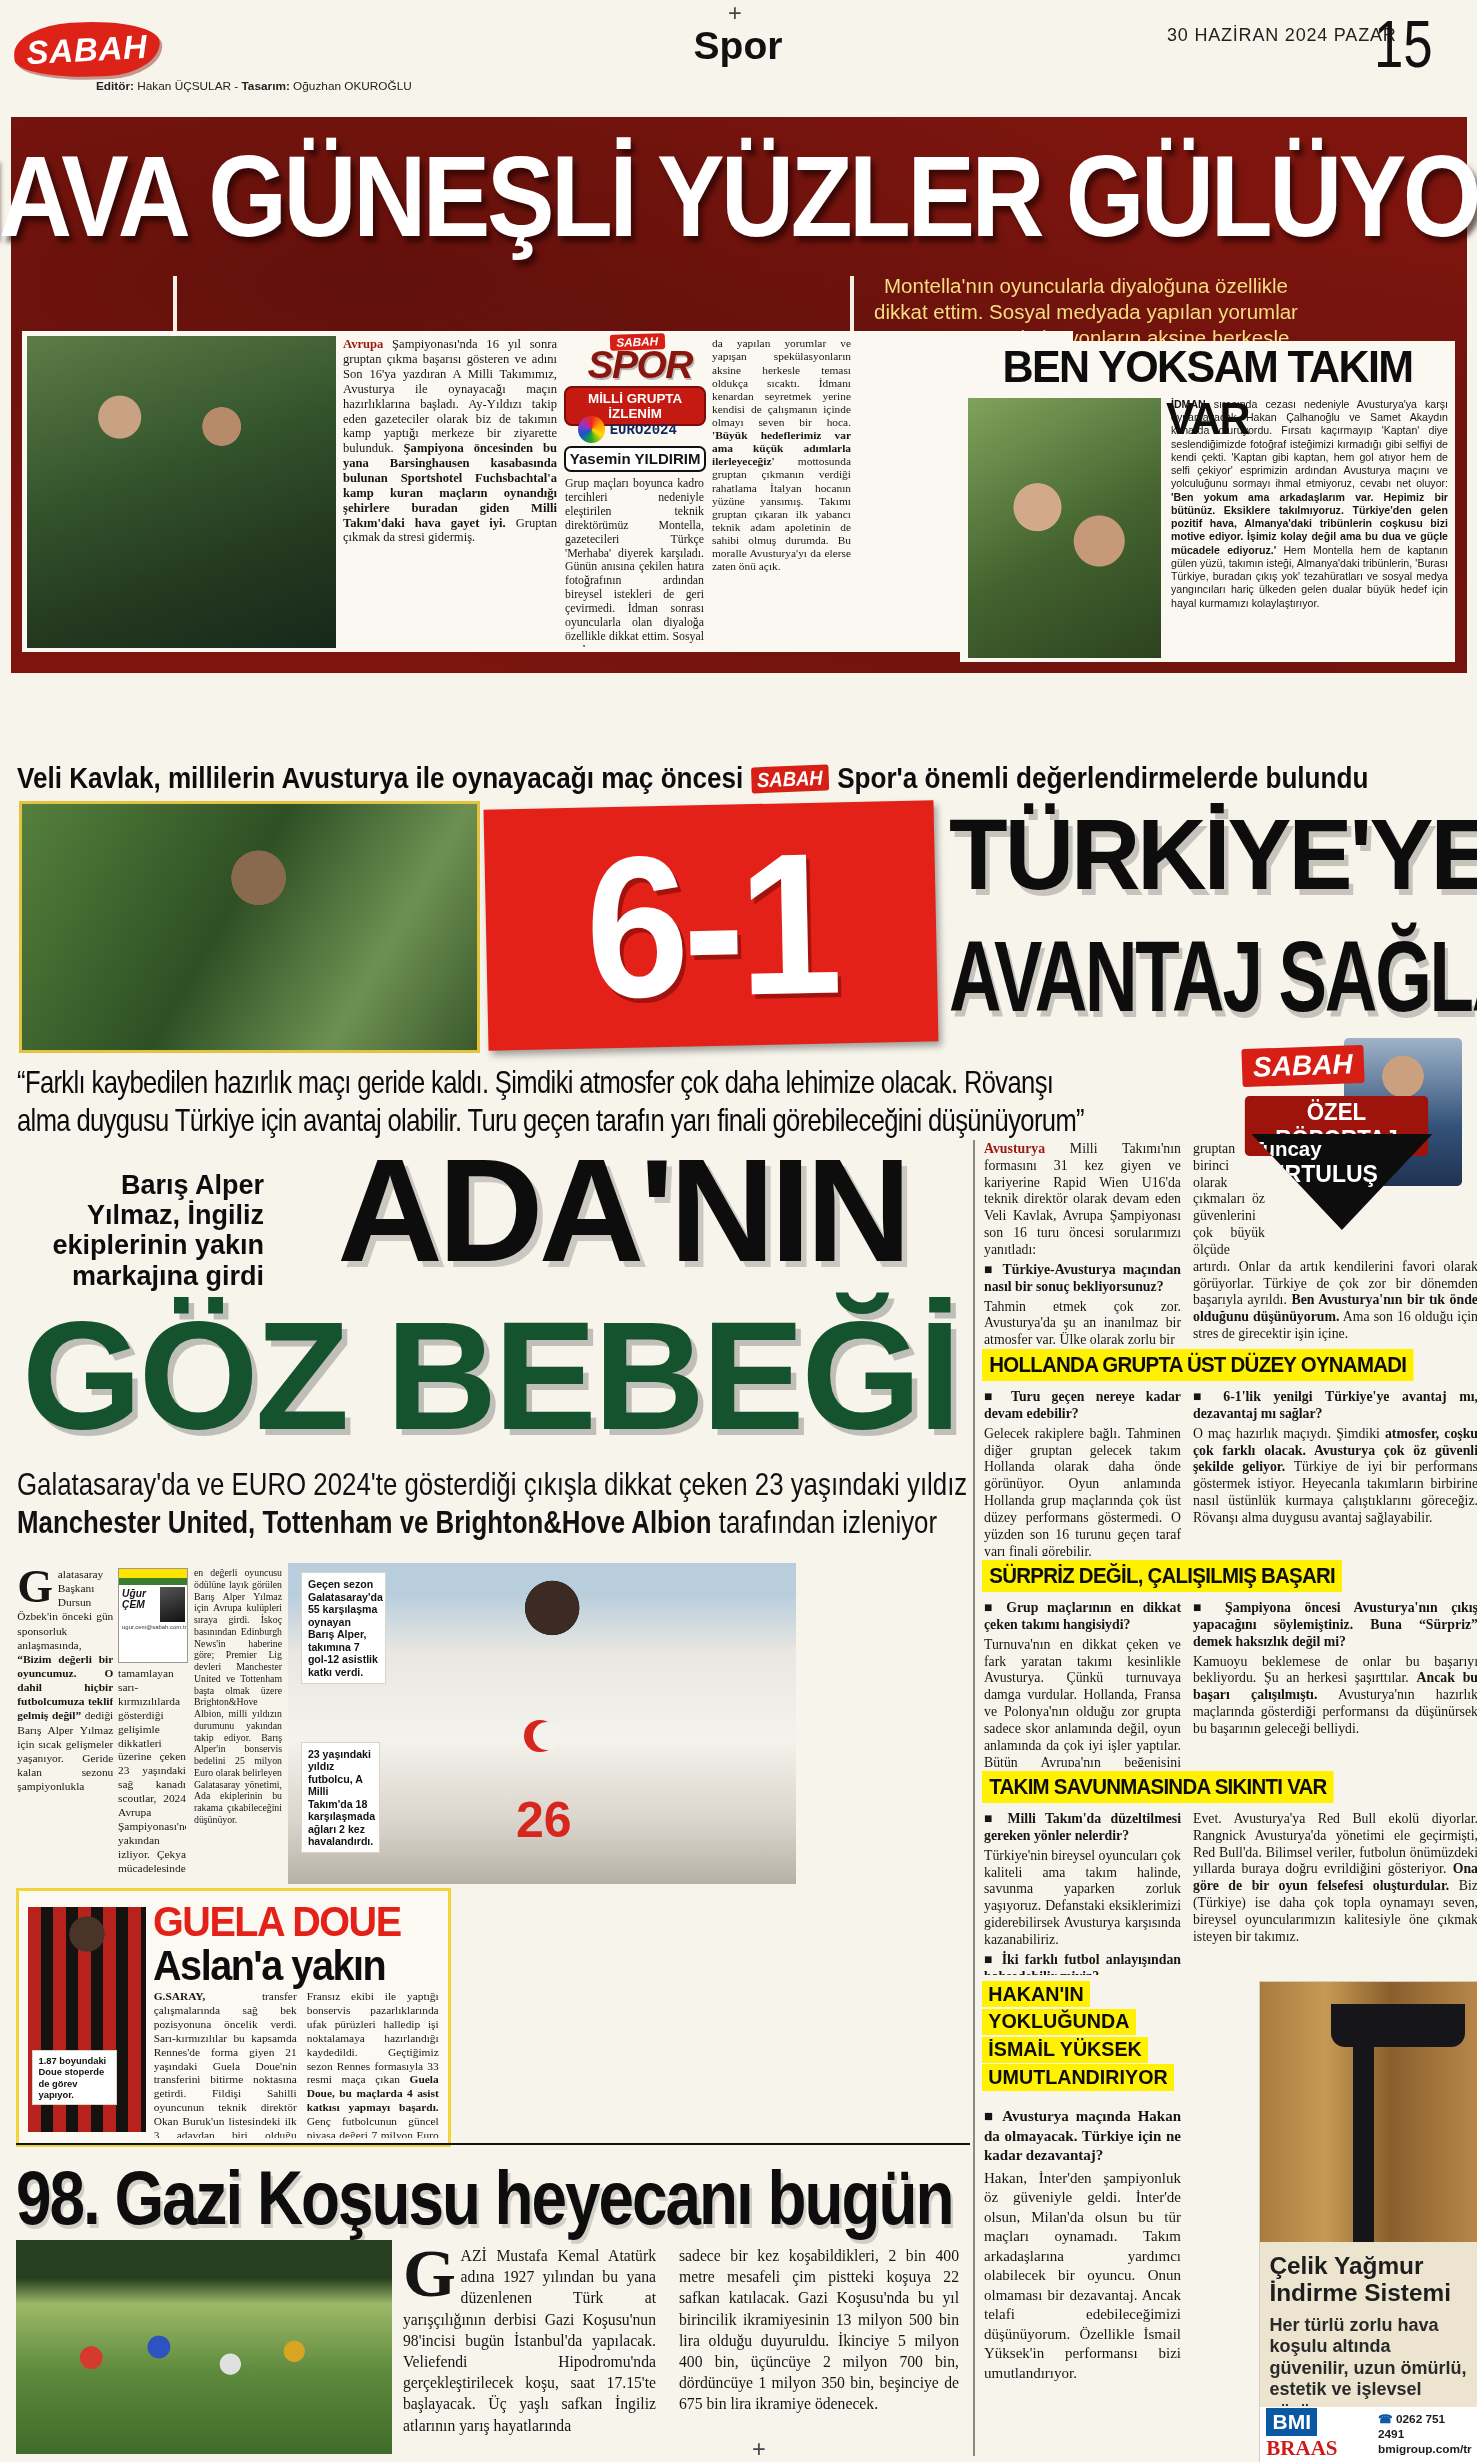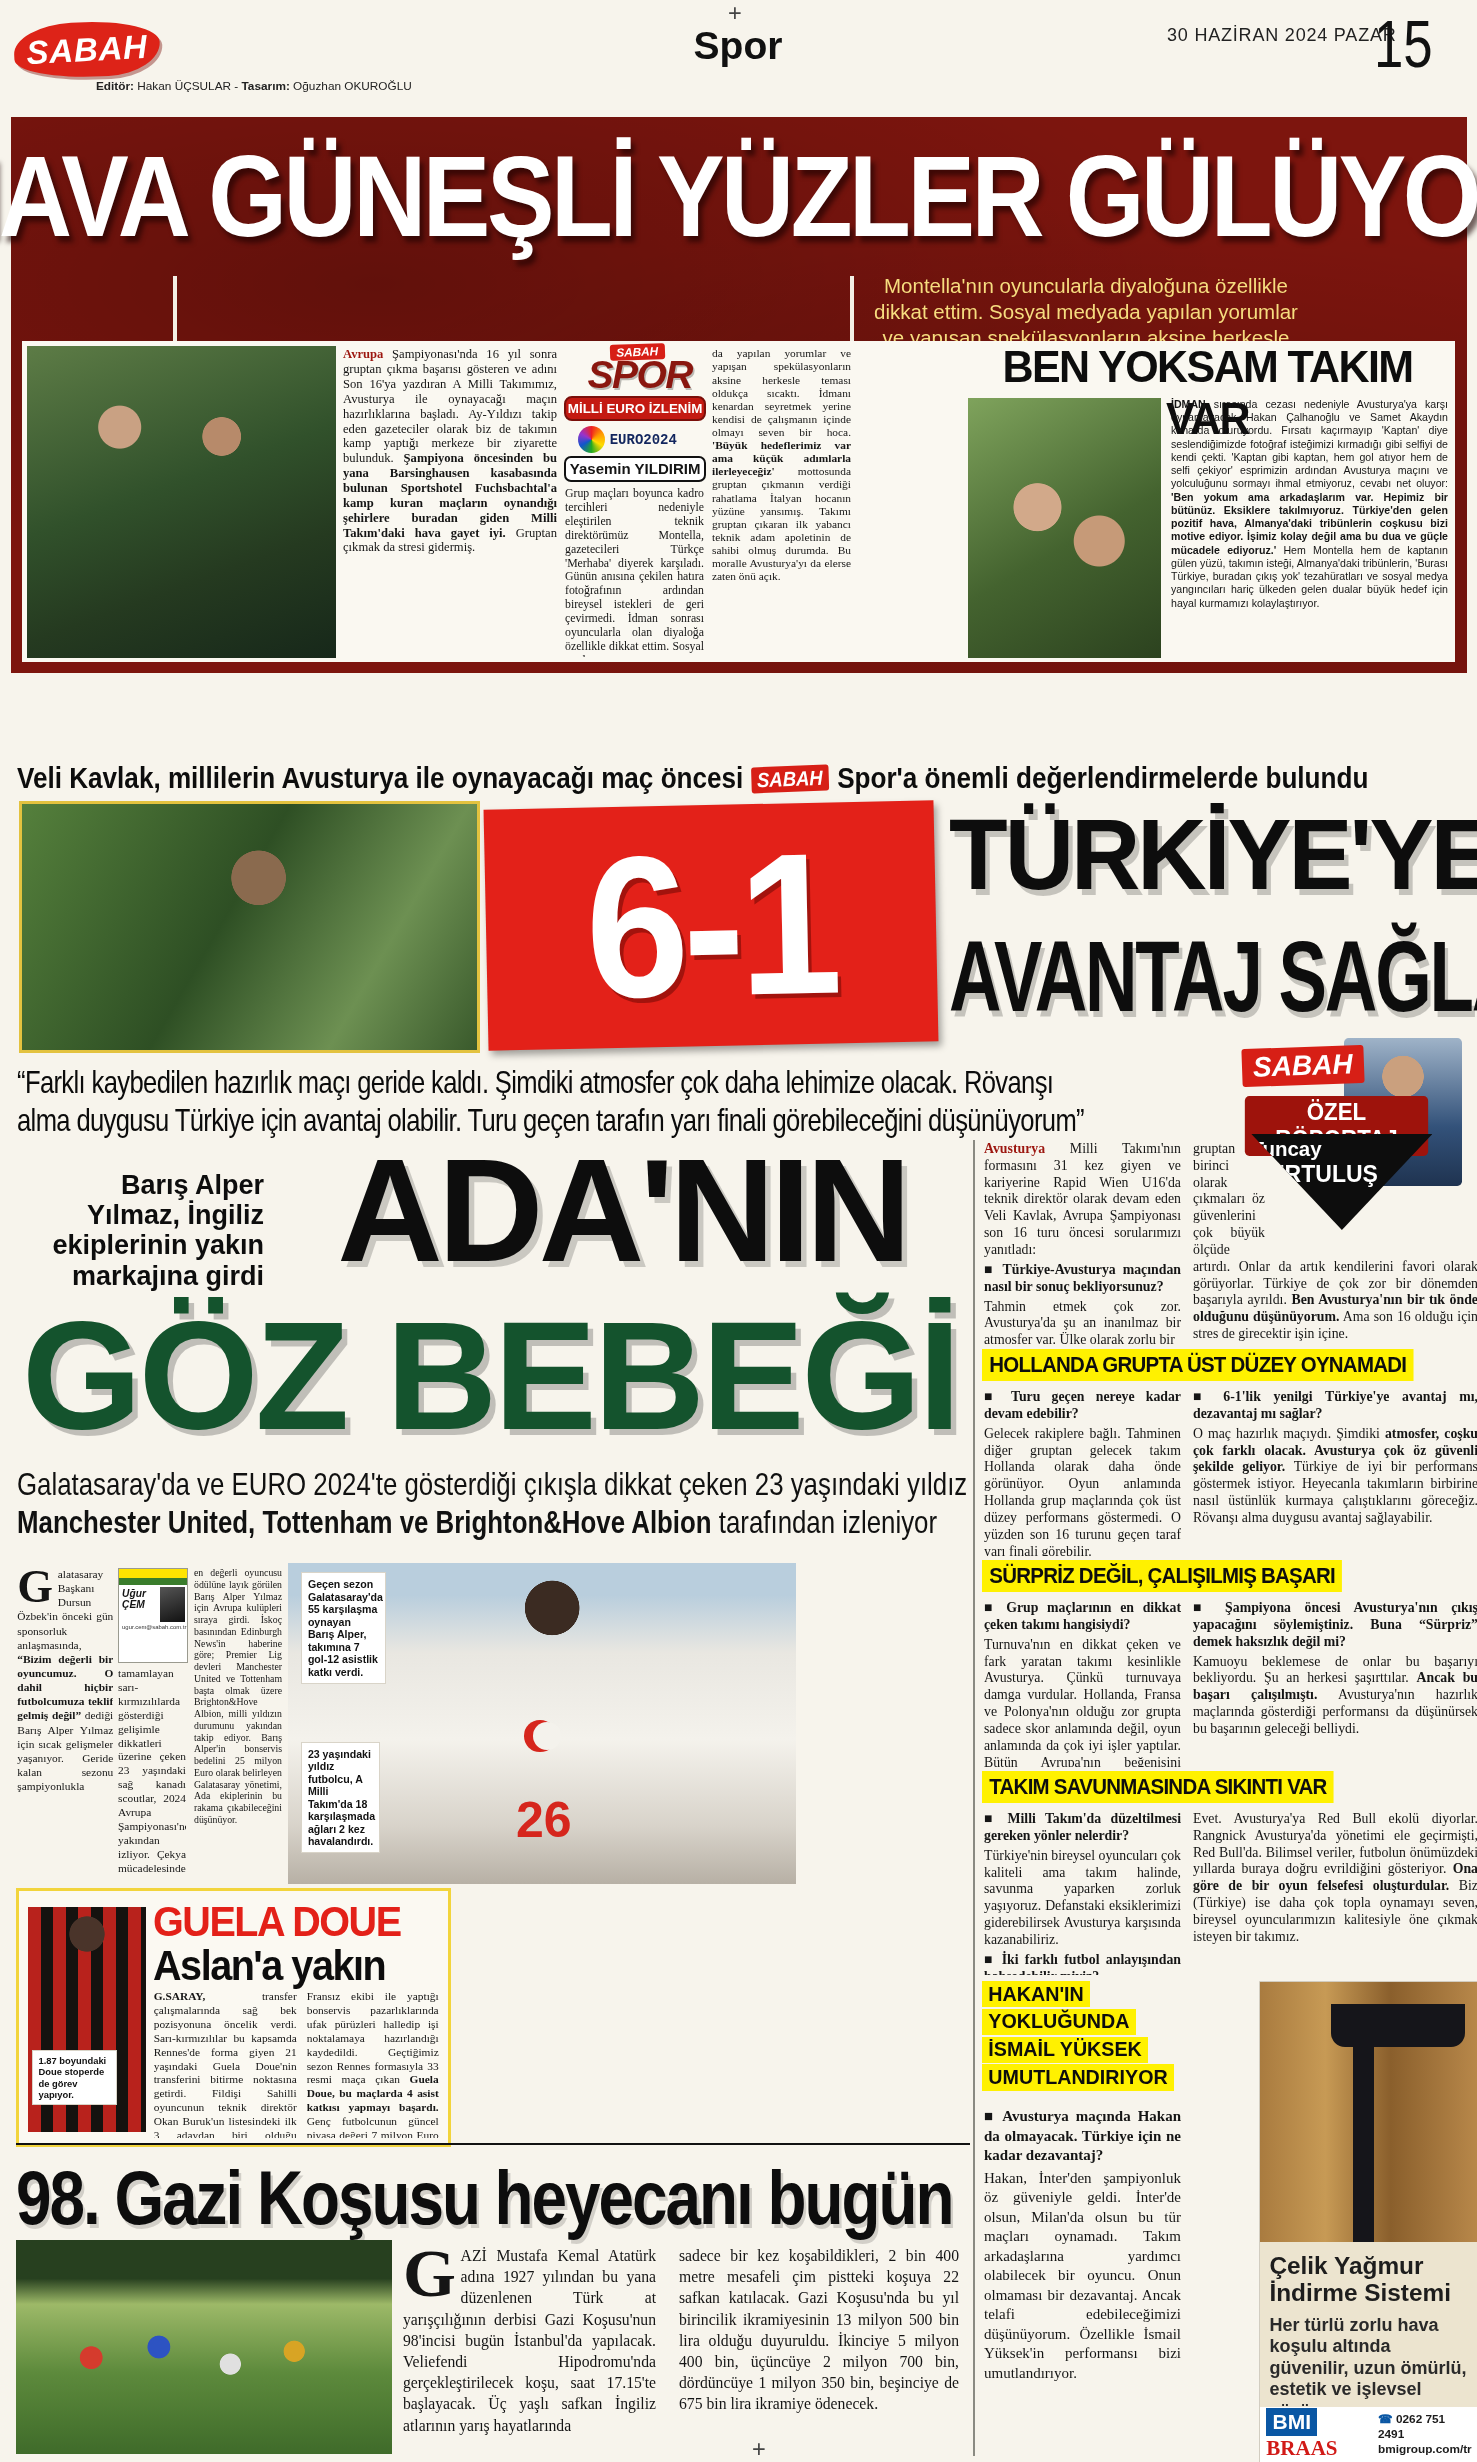--- a/index.html
+++ b/index.html
@@ -184,30 +184,30 @@
   <div class="a pagenum" style="left:1374px;top:6.3px;">15</div>
 
   <div class="a banner" style="left:11px;top:117px;width:1456px;height:556px;">
     <div class="a" style="left:0;top:6.3px;width:100%;height:146px;display:flex;align-items:center;justify-content:center;">
       <span class="main-hl">HAVA GÜNEŞLİ YÜZLER GÜLÜYOR</span>
     </div>
     <div class="a wbar" style="left:162px;top:159px;width:3.9px;height:69px;"></div>
     <div class="a wbar" style="left:839px;top:159px;width:3.9px;height:69px;"></div>
     <div class="a deck" style="left:850px;top:156px;width:450px;">Montella'nın oyuncularla diyaloğuna özellikle dikkat ettim. Sosyal medyada yapılan yorumlar ve yapışan spekülasyonların aksine herkesle teması oldukça sıcaktı.</div>
 
-    <div class="a panel" style="left:11px;top:224px;width:1051px;height:321px;">
+    <div class="a panel" style="left:11px;top:214px;width:1051px;height:321px;">
       <div class="a ph ph-visit" style="left:4.7px;top:4.7px;width:309px;height:312px;"></div>
       <div class="a bodytxt" style="left:321px;top:6.3px;width:214px;height:310px;font-size:12.6px;line-height:1.18;overflow:hidden;">
         <span class="lead-word">Avrupa</span><span> Şampiyonası'nda 16 yıl sonra gruptan çıkma başarısı gösteren ve adını Son 16'ya yazdıran A Milli Takımımız, Avusturya ile oynayacağı maçın hazırlıklarına başladı. Ay-Yıldızı takip eden gazeteciler olarak biz de takımın kamp yaptığı merkeze bir ziyarette bulunduk. </span><span class="b">Şampiyona öncesinden bu yana Barsinghausen kasabasında bulunan Sportshotel Fuchsbachtal'a kamp kuran maçların oynandığı şehirlere buradan giden Milli Takım'daki hava gayet iyi.</span><span> Gruptan çıkmak da stresi gidermiş.</span>
       </div>
 
       <div class="a" style="left:542px;top:3.1px;width:140px;height:139px;">
         <span class="chip" style="font-size:11.8px;position:absolute;left:46px;top:0;">SABAH</span>
         <div class="sporword" style="position:absolute;left:23.6px;top:9.4px;">SPOR</div>
-        <div class="mti" style="position:absolute;left:0;top:52px;width:135px;">MİLLİ EURO İZLENİM</div>
+        <div class="mti" style="position:absolute;left:0;top:52px;width:135px;">MİLLİ GRUPTA İZLENİM</div>
         <div style="position:absolute;left:14px;top:82px;display:flex;align-items:center;gap:4.7px;">
           <span class="euro-circle"></span>
           <span class="euro-text">EURO2024</span>
         </div>
         <div class="namebox" style="position:absolute;left:0;top:112px;width:135px;">Yasemin YILDIRIM</div>
       </div>
       <div class="a bodytxt" style="left:543px;top:146px;width:139px;height:170px;font-size:11.8px;line-height:1.18;overflow:hidden;">Grup maçları boyunca kadro tercihleri nedeniyle eleştirilen teknik direktörümüz Montella, gazetecileri Türkçe 'Merhaba' diyerek karşıladı. Günün anısına çekilen hatıra fotoğrafının ardından bireysel istekleri de geri çevirmedi. İdman sonrası oyuncularla olan diyaloğa özellikle dikkat ettim. Sosyal medya-</div>
       <div class="a bodytxt" style="left:690px;top:6.3px;width:139px;height:310px;font-size:11.4px;line-height:1.15;overfl ow:hidden;overflow:hidden;">
         <span>da yapılan yorumlar ve yapışan spekülasyonların aksine herkesle teması oldukça sıcaktı. İdmanı kenardan seyretmek yerine kendisi de çalışmanın içinde olmayı seven bir hoca. </span><span class="b">'Büyük hedeflerimiz var ama küçük adımlarla ilerleyeceğiz'</span><span> mottosunda gruptan çıkmanın verdiği rahatlama İtalyan hocanın yüzüne yansımış. Takımı gruptan çıkaran ilk yabancı teknik adam apoletinin de sahibi olmuş durumda. Bu moralle Avusturya'yı da elerse zaten önü açık.</span>
       </div>

